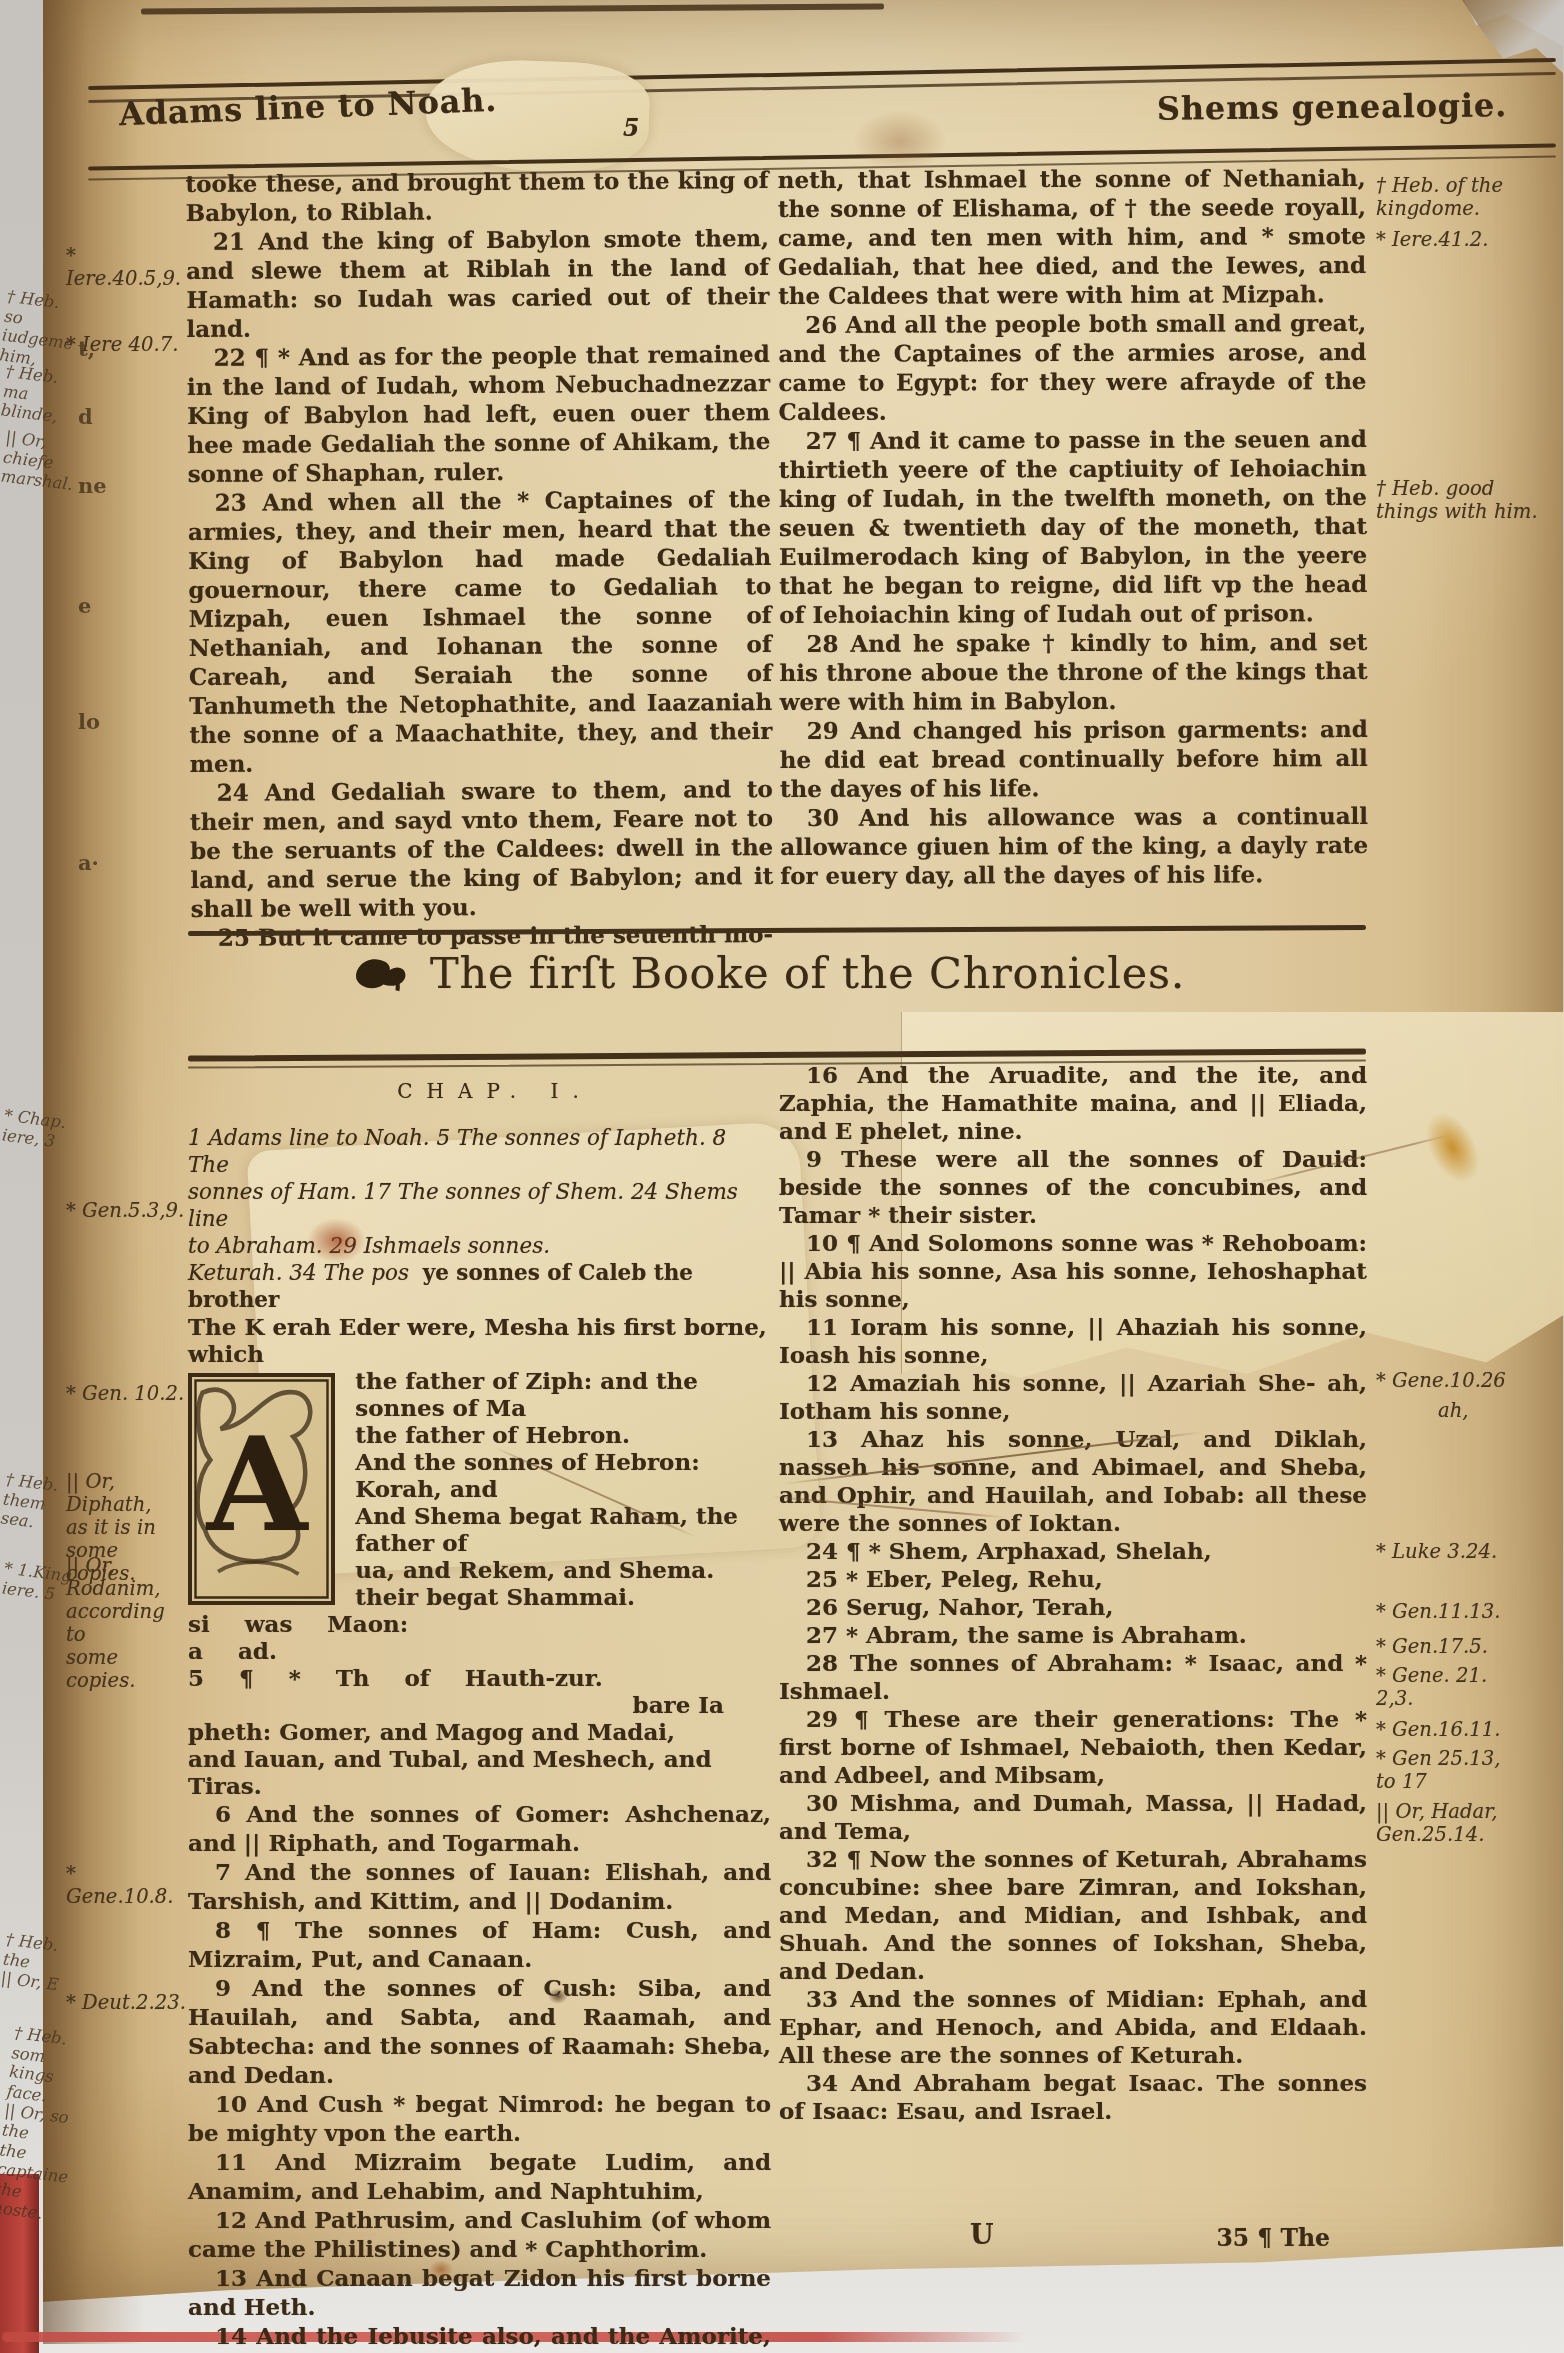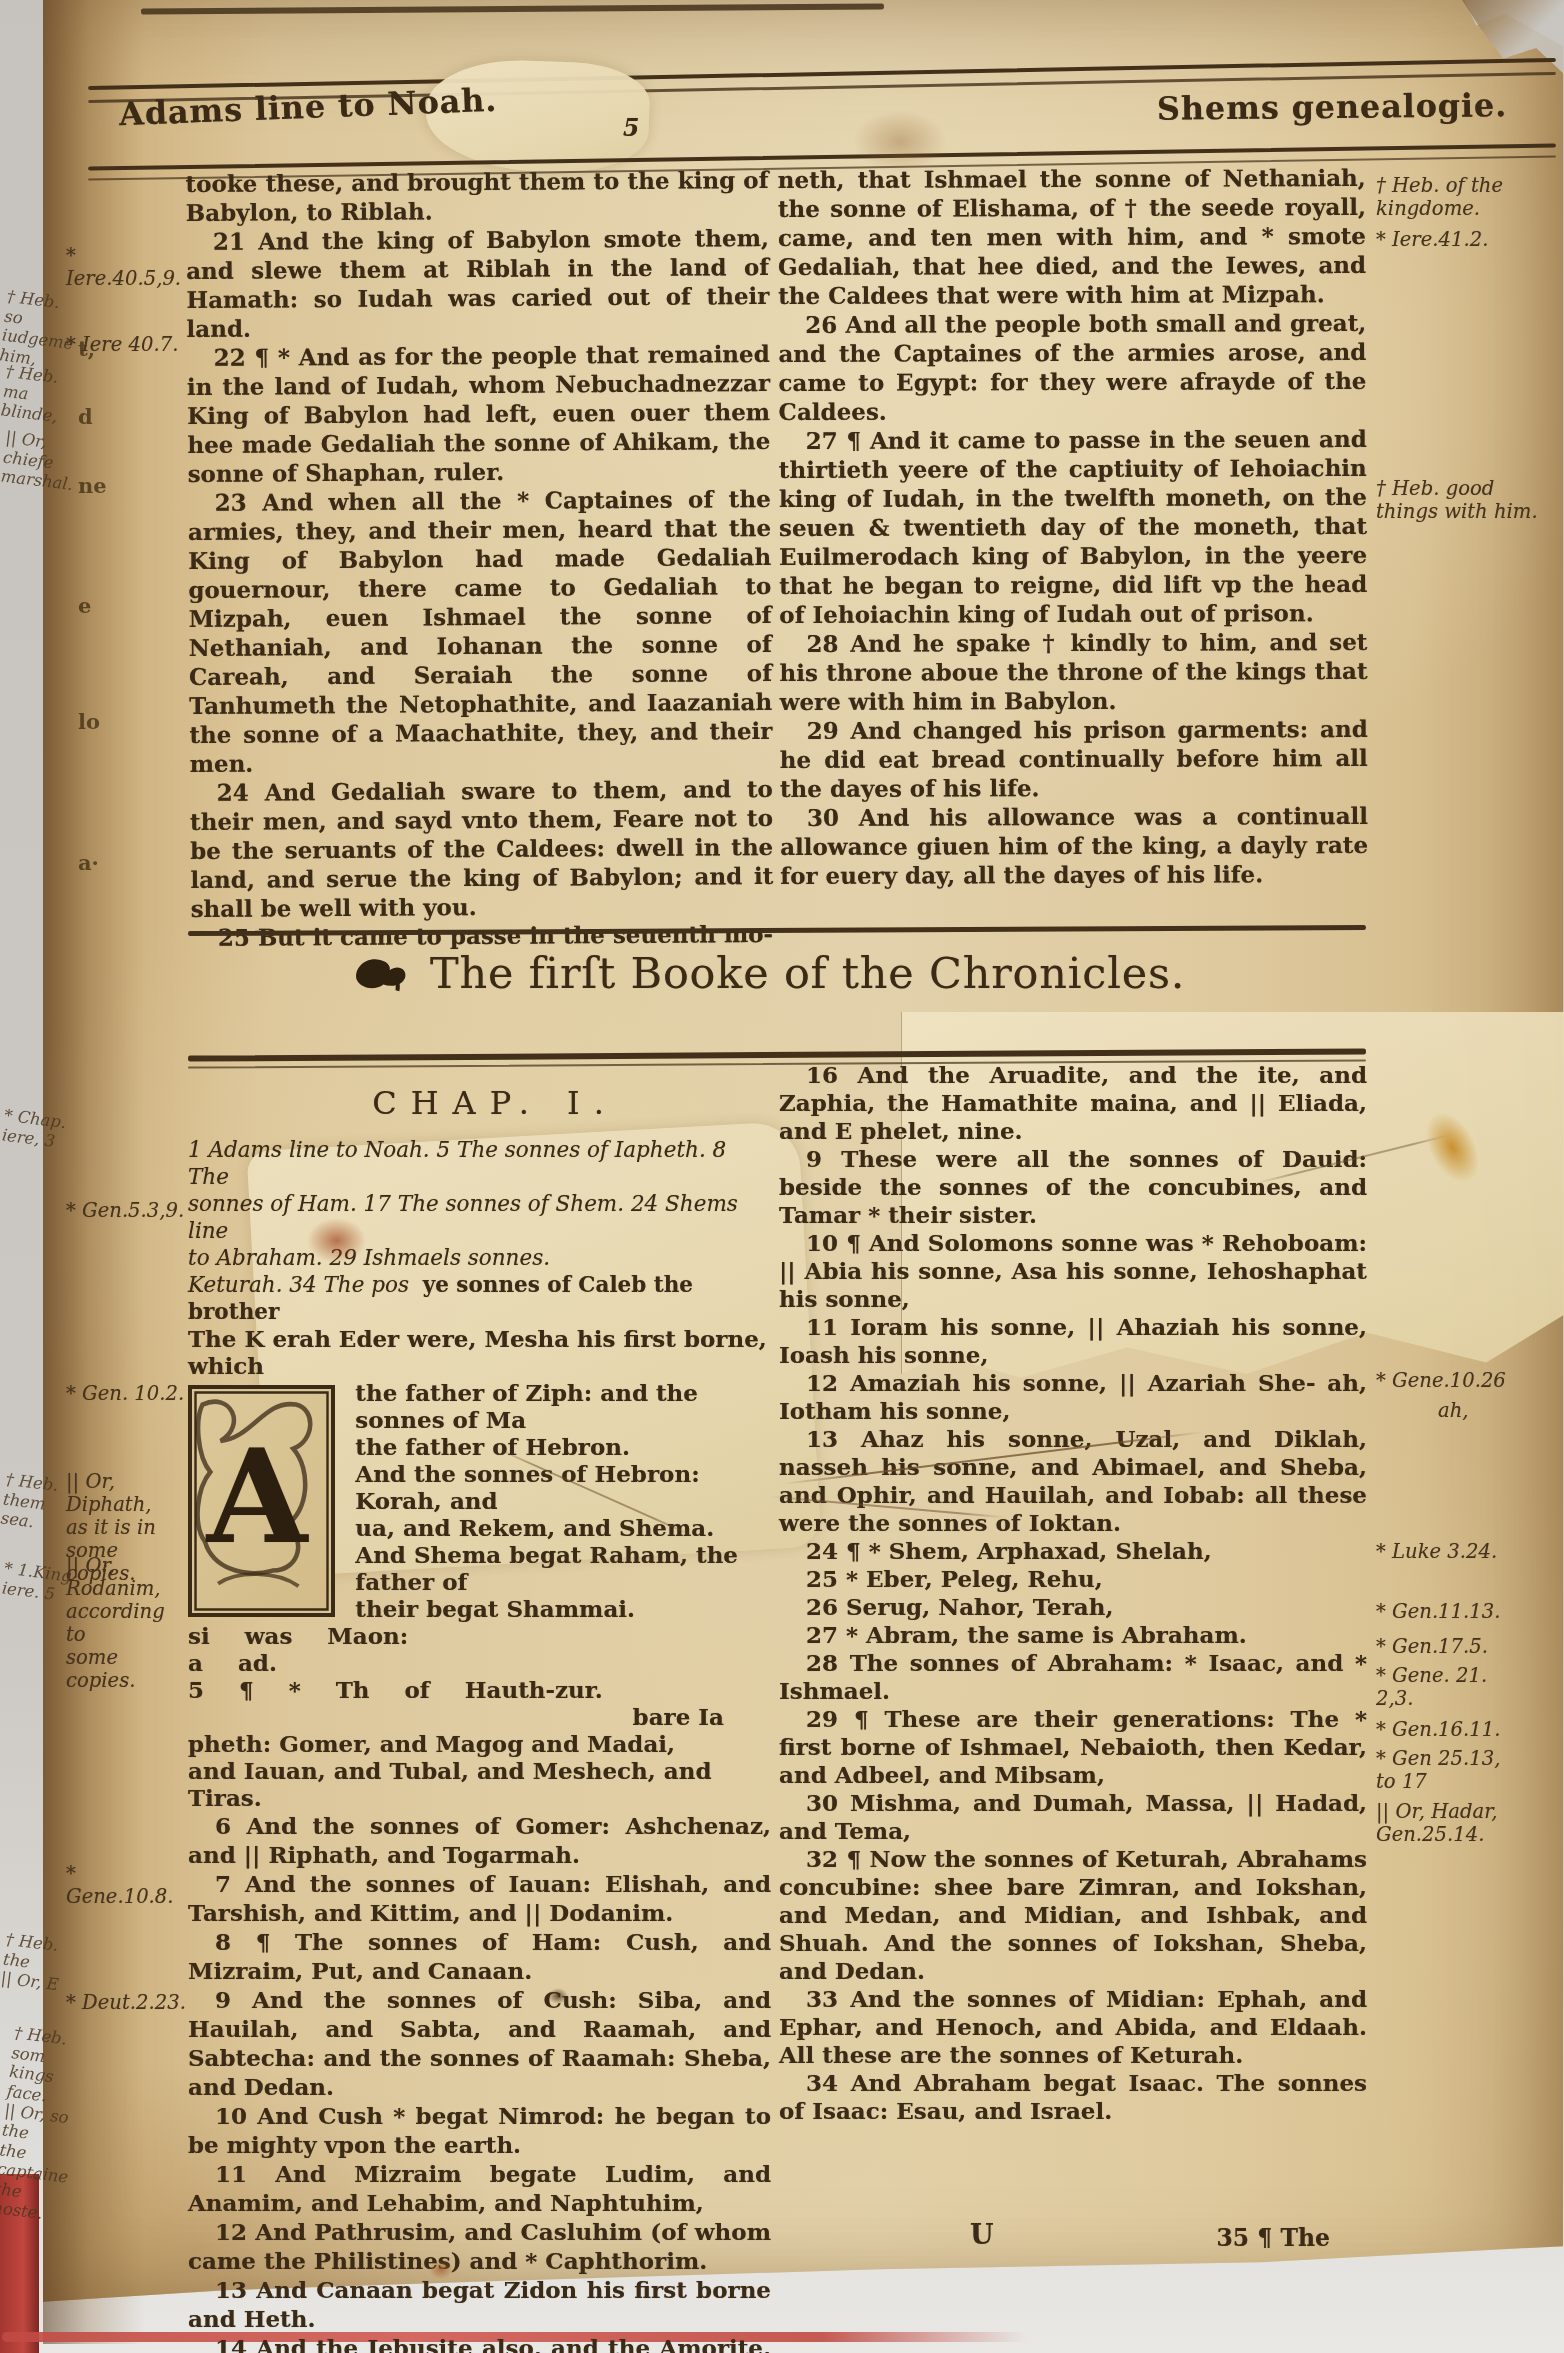--- a/index.html
+++ b/index.html
@@ -42,21 +42,21 @@
   
   .ink{color:#3b2a16;text-shadow:0 0 0.8px rgba(60,40,20,.45);}
   .running{position:absolute;font-weight:700;font-size:32px;letter-spacing:0.8px;}
   .pagenum{position:absolute;font-size:23.5px;font-style:italic;font-weight:700;}
   .col{position:absolute;font-size:23px;line-height:29px;text-align:justify;font-weight:700;}
   .col p{margin:0;text-indent:27px;}
   .col p.noindent{text-indent:0;}
   .booktitle{position:absolute;left:205px;top:948px;width:1127px;text-align:center;font-size:43px;font-weight:400;letter-spacing:0.8px;white-space:nowrap;}
   .booktitle svg{vertical-align:-6.3px;margin-right:20.3px;}
   .chron-left{position:absolute;left:188px;top:1078px;width:583px;font-size:23px;line-height:27px;font-weight:700;}
-  .chap-head{text-align:center;font-weight:400;font-size:32px;letter-spacing:14px;margin:12px 0 19px 31px;}
+  .chap-head{text-align:center;font-weight:400;font-size:20px;letter-spacing:14px;margin:0 0 19px 31px;}
   .arg{font-style:italic;font-weight:400;font-size:21.5px;line-height:27px;}
   .arg .bl{font-style:normal;font-weight:700;}
   .dropcap-box{float:left;width:139px;height:224px;margin:6.3px 20.3px 3.1px 0;border:4.7px solid #3a2a16;
         box-shadow:inset 0 0 0 2.3px #d8c494,inset 0 0 0 4.7px #3a2a16;background:linear-gradient(140deg,#dcc89a,#d2bb88);}
   .frag{word-spacing:27px;}
   .frag-right{text-align:right;padding-right:47px;}
   .chron-right{position:absolute;left:779px;top:1061px;width:588px;font-size:23px;line-height:28px;text-align:justify;font-weight:700;}
   .chron-right p{margin:0;text-indent:27px;}
   .note{position:absolute;font-style:italic;font-size:19.6px;line-height:23px;white-space:pre-line;color:#46331d;text-shadow:0 0 0.8px rgba(70,50,30,.4);}
   .note-l{left:66px;width:122px;}
@@ -132,22 +132,22 @@
     <div class="dropcap-box">
       <svg width="130" height="214" viewBox="0 0 100 165" style="font-size:29px">
         <path d="M8,12 C30,2 42,28 22,40 C46,38 56,8 80,12 C96,16 94,40 78,46 C92,62 90,95 72,105 C88,114 84,140 62,140 C40,146 16,138 10,118 C0,104 4,76 14,64 C4,52 2,24 8,12 Z" fill="none" stroke="#3a2a16" stroke-width="3.5" opacity=".75"></path>
         <path d="M20,150 C35,140 65,140 82,152" fill="none" stroke="#3a2a16" stroke-width="3" opacity=".7"></path>
         <text x="50" y="118" text-anchor="middle" font-size="100" font-weight="bold" fill="#2c1f0f">A</text>
       </svg>
     </div>
     <div>the father of Ziph: and the sonnes of Ma</div>
     <div>the father of Hebron.</div>
     <div>And the sonnes of Hebron: Korah, and</div>
+    <div>And Shema begat Raham, the father of</div>
     <div>ua, and Rekem, and Shema.</div>
-    <div>And Shema begat Raham, the father of</div>
     <div>their begat Shammai.</div>
     <div class="frag">si was Maon:</div>
     <div class="frag">a ad.</div>
     <div class="frag">5 ¶ * Th of Hauth-zur.</div>
     <div class="frag-right">bare Ia</div>
     <div>pheth: Gomer, and Magog and Madai,</div>
     <div>and Iauan, and Tubal, and Meshech, and</div>
     <div>Tiras.</div>
     <div class="col" style="position:static;text-align:justify;">
       <p>6 And the sonnes of Gomer: Ashchenaz, and || Riphath, and Togarmah.</p>

